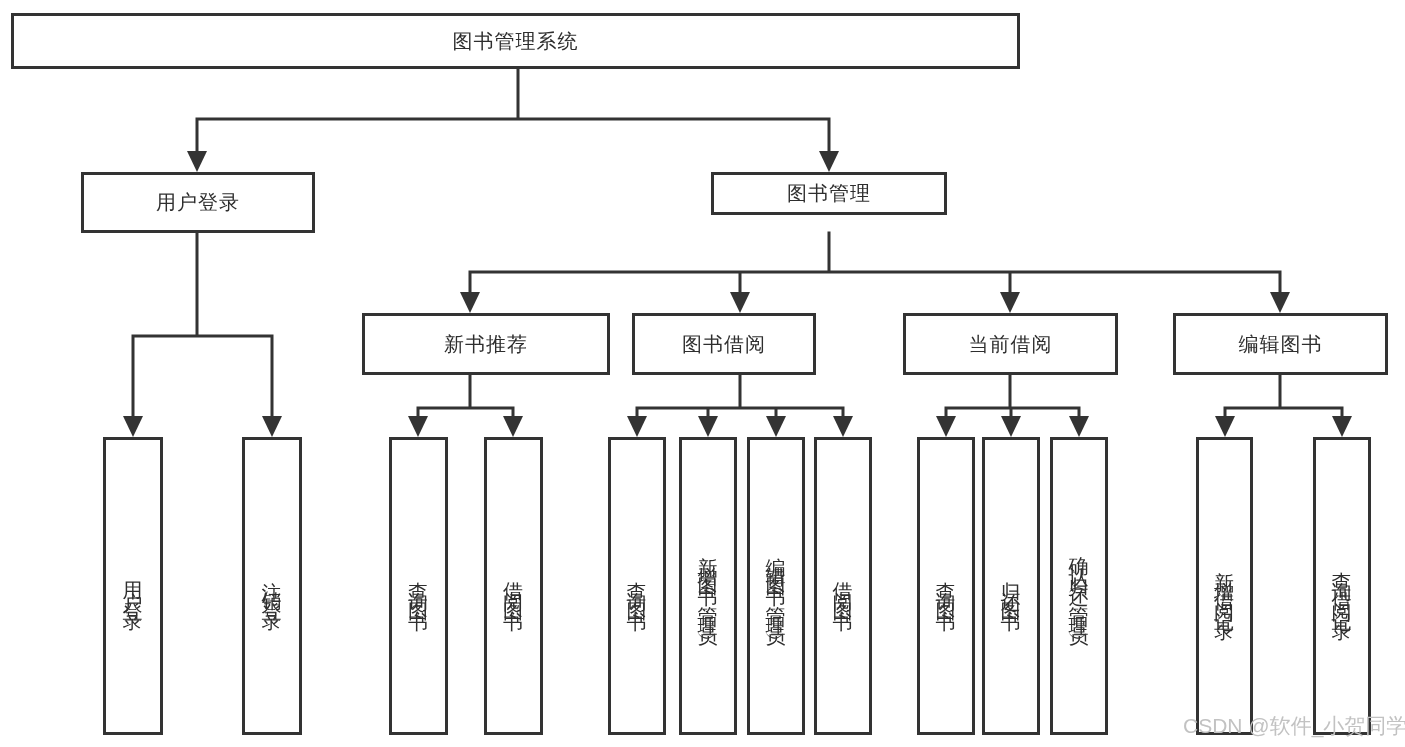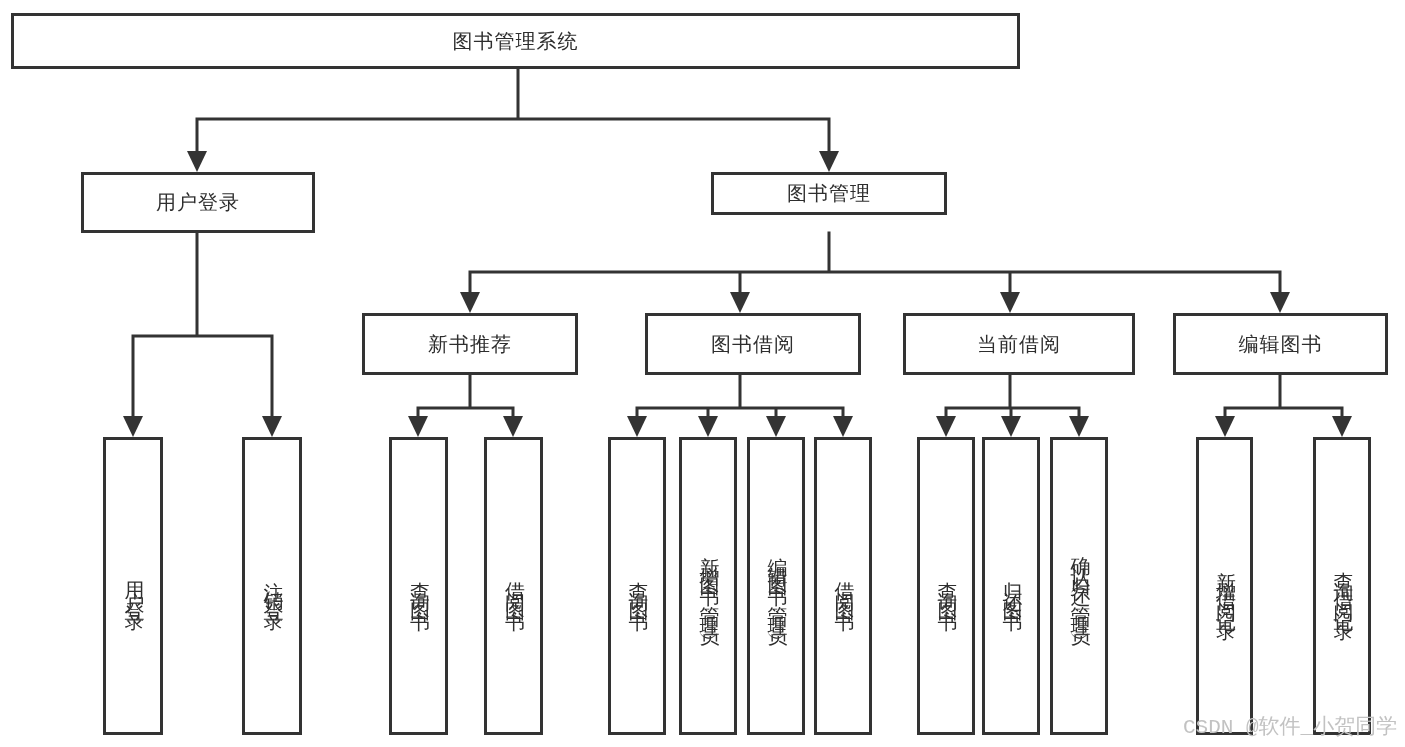--- a/index.html
+++ b/index.html
@@ -1,20 +1,20 @@
 <!DOCTYPE html>
 <html style="--line: #333333; --text: #2e2e2e; --background: #ffffff; --watermark: #c2c2c2;"><head>
 <meta charset="utf-8">
 <style>
   html,body{margin:0;padding:0;background:#fff;}
   .canvas{
     position:relative;
     width:1405px;height:747px;
     background:var(--background,#ffffff);
-    font-family:Liberation Mono, monospace;
+    font-family:Liberation Sans, sans-serif;
     overflow:hidden;
   }
   svg.connectors{position:absolute;left:0;top:0;z-index:1;}
   .connectors .line{fill:none;stroke:var(--line,#333333);stroke-width:3;stroke-linecap:square;}
   .connectors .arrow{fill:var(--line,#333333);stroke:none;}
   .box{
     position:absolute;box-sizing:border-box;
     border:3px solid var(--line,#333333);
     background:#ffffff;
     display:flex;align-items:center;justify-content:center;
@@ -83,27 +83,27 @@
     <span class="label">图书管理系统</span>
   </div>
 
   <div class="box hbox" style="left:81px;top:172px;width:234px;height:61px">
     <span class="label">用户登录</span>
   </div>
   <div class="box hbox" style="left:711px;top:172px;width:236px;height:43px">
     <span class="label">图书管理</span>
   </div>
 
-  <div class="box hbox" style="left:362px;top:313px;width:216px;height:62px">
+  <div class="box hbox" style="left:362px;top:313px;width:248px;height:62px">
     <span class="label">新书推荐</span>
   </div>
-  <div class="box hbox" style="left:645px;top:313px;width:216px;height:62px">
+  <div class="box hbox" style="left:632px;top:313px;width:184px;height:62px">
     <span class="label">图书借阅</span>
   </div>
-  <div class="box hbox" style="left:903px;top:313px;width:232px;height:62px">
+  <div class="box hbox" style="left:903px;top:313px;width:215px;height:62px">
     <span class="label">当前借阅</span>
   </div>
   <div class="box hbox" style="left:1173px;top:313px;width:215px;height:62px">
     <span class="label">编辑图书</span>
   </div>
 
   <div class="box vbox" style="left:103px;top:437px;width:60px;height:298px">
     <span class="vlabel">用户登录</span>
   </div>
   <div class="box vbox" style="left:242px;top:437px;width:60px;height:298px">

